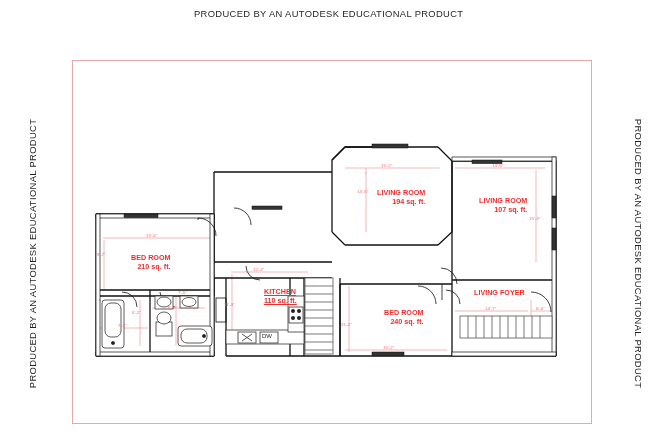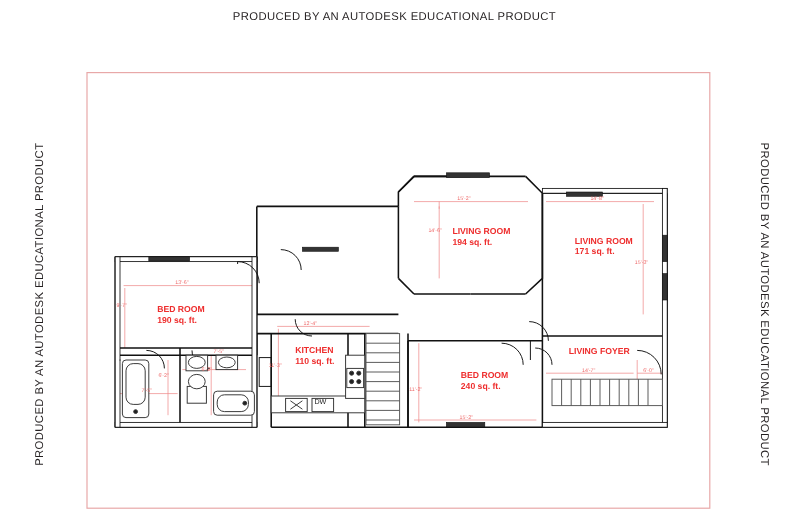--- a/index.html
+++ b/index.html
@@ -41,21 +41,21 @@
   }
 
   
   #plan-svg{position:absolute;left:0;top:0;width:660px;height:440px;}
 
   
   .rlabel{
     position:absolute;color:#ee2d2d;font-size:7.2px;line-height:9.4px;
     font-family:"Liberation Sans", sans-serif;white-space:nowrap;font-weight:bold;
   }
-  .rlabel .area{display:block;}
+  .rlabel .area{display:block;text-align:right;}
   .dim{
     position:absolute;color:#ee6a6a;font-size:4.4px;
     font-family:"Liberation Sans", sans-serif;white-space:nowrap;
   }
   .applabel{
     position:absolute;color:#1a1a1a;font-size:6px;
     font-family:"Liberation Sans", sans-serif;white-space:nowrap;
   }
 </style>
 </head>
@@ -271,34 +271,34 @@
     </g>
   </svg>
 
   <div class="rlabel" style="left:377px;top:188px;">
     <span>LIVING ROOM</span>
     <span class="area">194 sq. ft.</span>
   </div>
 
   <div class="rlabel" style="left:479px;top:196px;">
     <span>LIVING ROOM</span>
-    <span class="area">171 sq. ft.</span>
+    <span class="area">107 sq. ft.</span>
   </div>
 
   <div class="rlabel" style="left:131px;top:253px;">
     <span>BED ROOM</span>
-    <span class="area">190 sq. ft.</span>
+    <span class="area">210 sq. ft.</span>
   </div>
 
   <div class="rlabel" style="left:384px;top:308px;">
     <span>BED ROOM</span>
     <span class="area">240 sq. ft.</span>
   </div>
 
-  <div class="rlabel" style="left:246px;top:287px;">
+  <div class="rlabel" style="left:264px;top:287px;text-decoration:underline;">
     <span>KITCHEN</span>
     <span class="area">110 sq. ft.</span>
   </div>
 
   <div class="rlabel" style="left:474px;top:288px;">
     <span>LIVING FOYER</span>
   </div>
 
   <div class="dim" style="left:381px;top:163px;">15'-2"</div>
   <div class="dim" style="left:492px;top:163px;">14'-8"</div>

